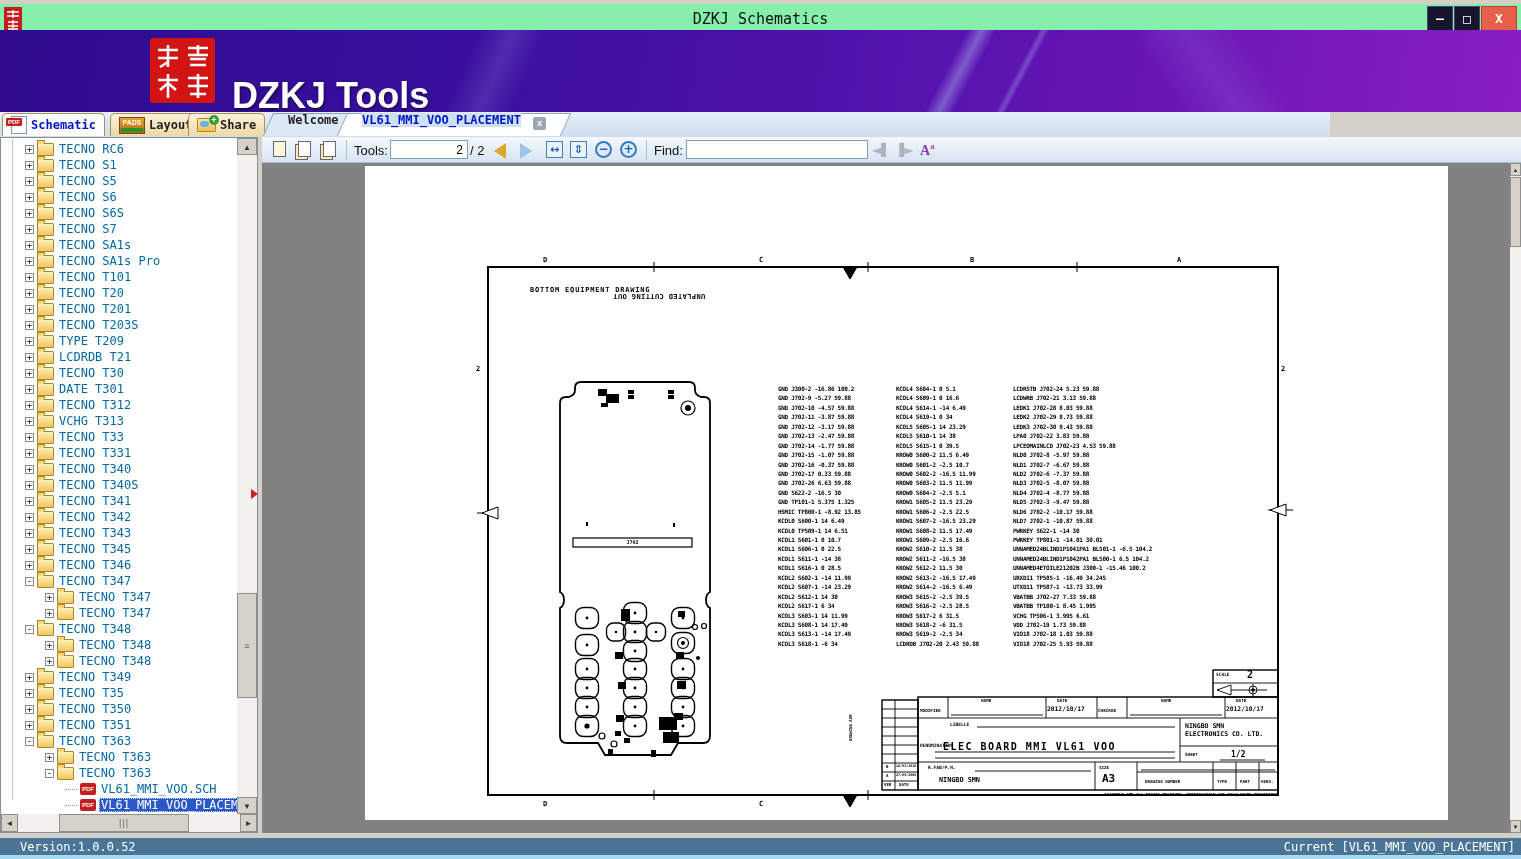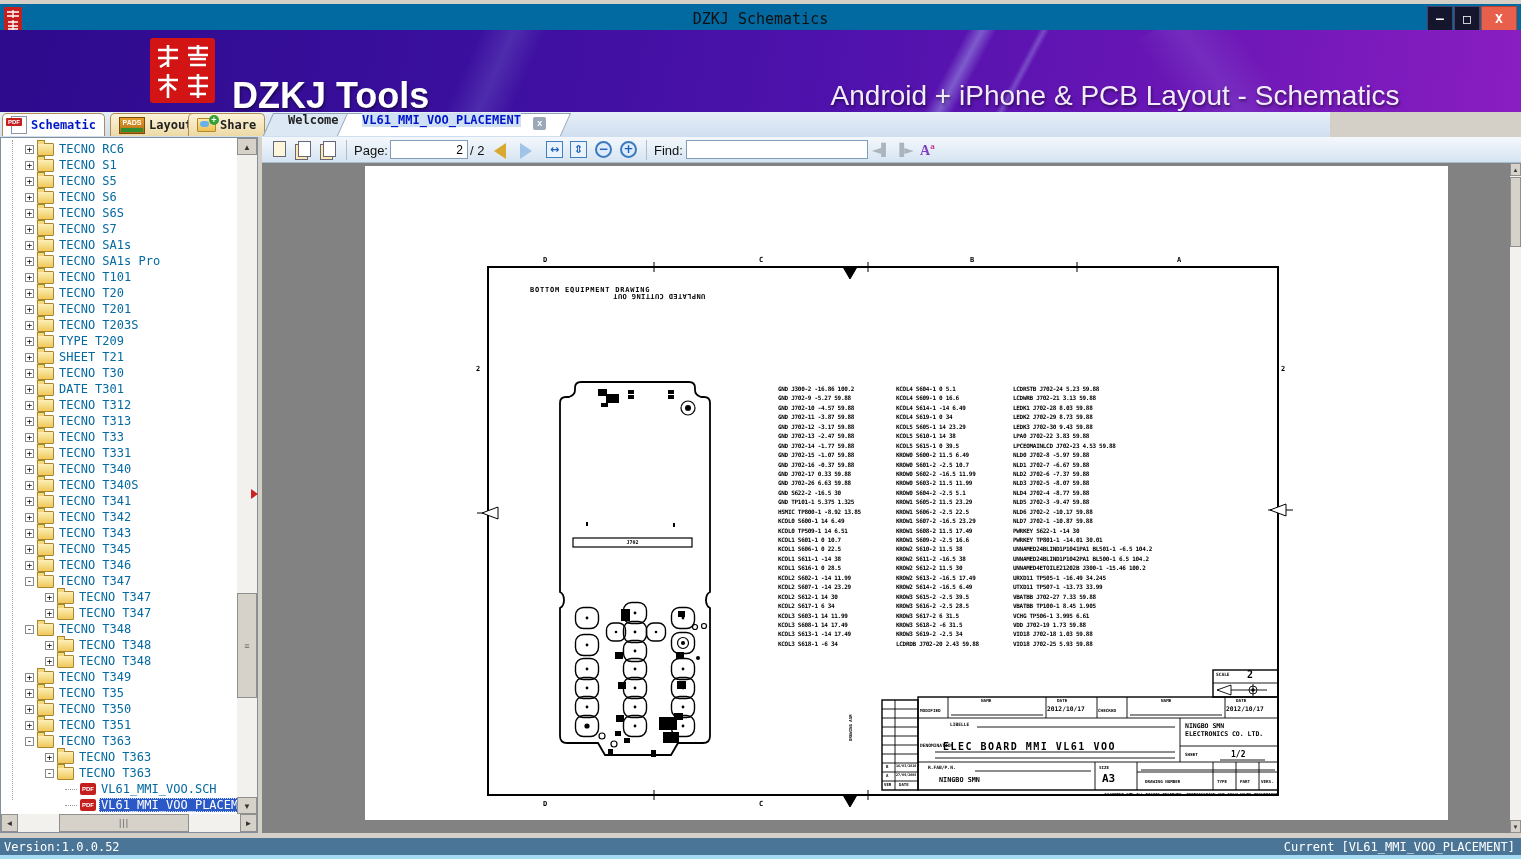--- a/index.html
+++ b/index.html
@@ -1,19 +1,19 @@
 <!DOCTYPE html>
 <html><head>
 <meta charset="utf-8">
 <style>
   html,body{margin:0;padding:0;background:#d4d0c8;width:1521px;height:859px;overflow:hidden;
             font-family:"Liberation Sans",sans-serif;}
   .abs{position:absolute;}
   
-  #titlebar{left:0;top:4px;width:1521px;height:30px;background:#0369a1;}
+  #titlebar{left:0;top:4px;width:1521px;height:30px;background:#86efac;}
   #title-text{left:0;top:6px;width:1521px;text-align:center;font:15px "DejaVu Sans Mono",monospace;color:#101010;}
   .winbtn{top:2px;height:24px;text-align:center;color:#fff;font:bold 13px "DejaVu Sans Mono",monospace;line-height:24px;cursor:default;}
   #btn-min{left:1427px;width:24px;background:#15152e;border:1px solid #44446a;}
   #btn-max{left:1454px;width:24px;background:#15152e;border:1px solid #44446a;}
   #btn-close{left:1481px;width:34px;background:#e8604c;border:1px solid #c04030;}
   
   #banner{left:0;top:30px;width:1521px;height:82px;overflow:hidden;
     background:linear-gradient(100deg,#2d0b8c 0%,#3a0f9e 30%,#4f12ac 55%,#6b16b6 78%,#8a1ec2 100%);}
   .streak{position:absolute;background:linear-gradient(90deg,rgba(255,255,255,0),rgba(190,220,255,.55),rgba(255,255,255,0));}
   #brand{left:232px;top:45px;font:bold 36px "Liberation Sans",sans-serif;color:#fff;text-shadow:1px 2px 3px rgba(0,0,0,.5);}
@@ -116,21 +116,20 @@
   <div class="streak" style="left:460px;top:-30px;width:60px;height:170px;transform:rotate(24deg);opacity:.25"></div>
   <div class="streak" style="left:1180px;top:-30px;width:90px;height:180px;transform:rotate(-35deg);opacity:.2"></div>
   <svg class="abs" style="left:150px;top:8px" width="65" height="65">
     <rect width="65" height="65" fill="#d21414" rx="3"></rect>
     <g stroke="#fff" stroke-width="2.6">
       <path d="M8 12h20M8 20h20M18 7v22M10 29l8-5M38 10h20M38 17h20M48 7v10M40 21h16M40 27h16"></path>
       <path d="M8 42h20M18 36v24M10 52l7-6M26 52l-7-6M38 40h20M38 48h20M48 36v24M40 56h16"></path>
     </g>
   </svg>
   <div id="brand" class="abs">DZKJ Tools</div>
-  <div id="tagline" class="abs">Android + iPhone &amp; PCB Layout - Schematics</div>
 </div>
 
 <div id="tabbar" class="abs">
   <div class="mtab abs active" style="left:2px">
     <span class="pdf-page">
         <span class="pdf-badge">PDF</span>
       </span>
     <span>Schematic</span>
   </div>
   <div class="mtab abs" style="left:110px">
@@ -218,41 +217,41 @@
         <span class="tree-label">TECNO T203S</span>
       </div>
       <div class="tree-row" style="padding-left: 24px;">
         <span class="expander">+</span>
         <span class="folder"></span>
         <span class="tree-label">TYPE T209</span>
       </div>
       <div class="tree-row" style="padding-left: 24px;">
         <span class="expander">+</span>
         <span class="folder"></span>
-        <span class="tree-label">SHEET T21</span>
+        <span class="tree-label">LCDRDB T21</span>
       </div>
       <div class="tree-row" style="padding-left: 24px;">
         <span class="expander">+</span>
         <span class="folder"></span>
         <span class="tree-label">TECNO T30</span>
       </div>
       <div class="tree-row" style="padding-left: 24px;">
         <span class="expander">+</span>
         <span class="folder"></span>
         <span class="tree-label">DATE T301</span>
       </div>
       <div class="tree-row" style="padding-left: 24px;">
         <span class="expander">+</span>
         <span class="folder"></span>
         <span class="tree-label">TECNO T312</span>
       </div>
       <div class="tree-row" style="padding-left: 24px;">
         <span class="expander">+</span>
         <span class="folder"></span>
-        <span class="tree-label">TECNO T313</span>
+        <span class="tree-label">VCHG T313</span>
       </div>
       <div class="tree-row" style="padding-left: 24px;">
         <span class="expander">+</span>
         <span class="folder"></span>
         <span class="tree-label">TECNO T33</span>
       </div>
       <div class="tree-row" style="padding-left: 24px;">
         <span class="expander">+</span>
         <span class="folder"></span>
         <span class="tree-label">TECNO T331</span>
@@ -392,21 +391,21 @@
     </span>
   <span class="docicon" style="left:33px">
       <span class="pg pg2"></span>
       <span class="pg"></span>
     </span>
   <span class="docicon" style="left:58px">
       <span class="pg pg2"></span>
       <span class="pg"></span>
     </span>
   <span class="vsep" style="left:84px"></span>
-  <span class="tb-lbl" style="left:92px">Page:</span>
+  <span class="tb-lbl" style="left:92px">Tools:</span>
   <input class="tb-input" style="left: 128px; width: 68px; text-align: right;" value="2">
   <span class="tb-lbl" style="left:208px">/ 2</span>
   <span class="tria" style="left:232px;border-right:12px solid #d8a830;border-top:8px solid transparent;border-bottom:8px solid transparent"></span>
   <span class="tria" style="left:258px;border-left:12px solid #9fc4e8;border-top:8px solid transparent;border-bottom:8px solid transparent"></span>
   <span class="fitbtn" style="left:284px">↔</span>
   <span class="fitbtn" style="left:308px">⇕</span>
   <span class="zoombtn" style="left:333px">−</span>
   <span class="zoombtn" style="left:358px">+</span>
   <span class="vsep" style="left:384px"></span>
   <span class="tb-lbl" style="left:392px">Find:</span>
@@ -687,16 +686,16 @@
 </div>
 
 <div id="doc-vsb" class="abs sb">
   <div class="sb-btn" style="left:0;top:0;width:11px;height:13px;font:6px sans-serif;line-height:13px">▲</div>
   <div class="sb-thumb" style="left:0;top:14px;width:11px;height:70px"></div>
   <div class="sb-btn" style="left:0;top:657px;width:11px;height:13px;font:6px sans-serif;line-height:13px">▼</div>
 </div>
 
 <div id="status-pre" class="abs"></div>
 <div id="statusbar" class="abs">
-  <span class="abs" style="left:4px;top:2px">Version:1.0.0.52</span>
+  <span class="abs" style="left:20px;top:2px">Version:1.0.0.52</span>
   <span class="abs" style="right:6px;top:2px">Current [VL61_MMI_VOO_PLACEMENT]</span>
 </div>
 <div id="status-bottom" class="abs"></div>
 
 </body></html>

